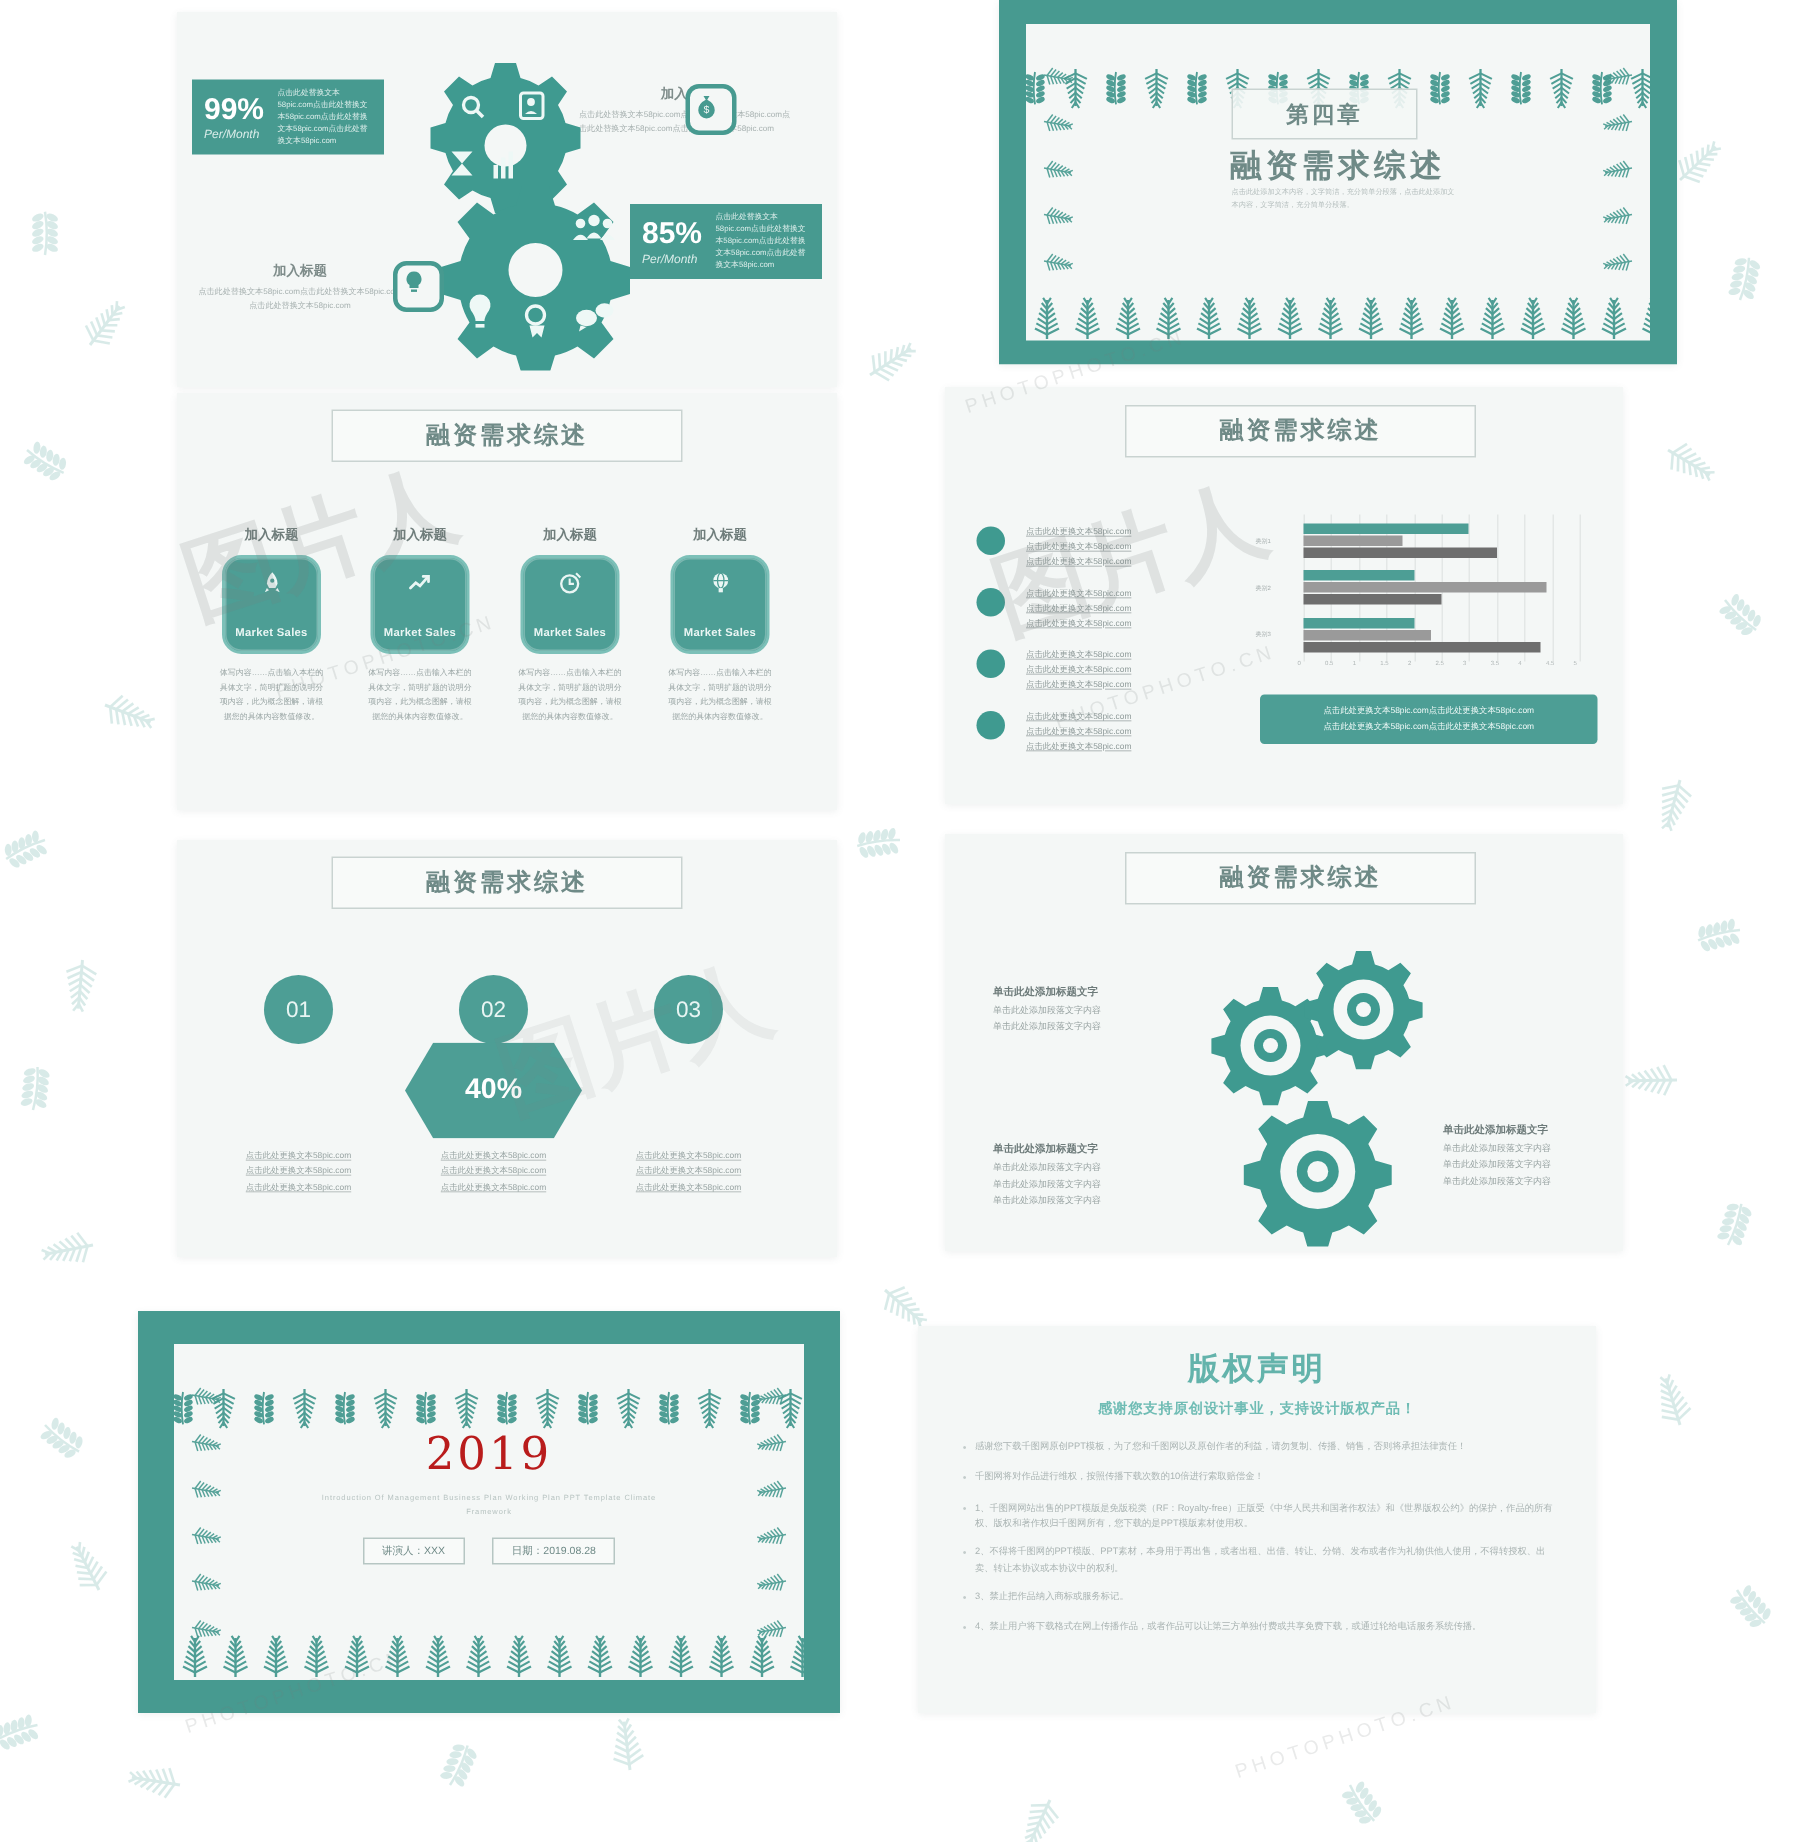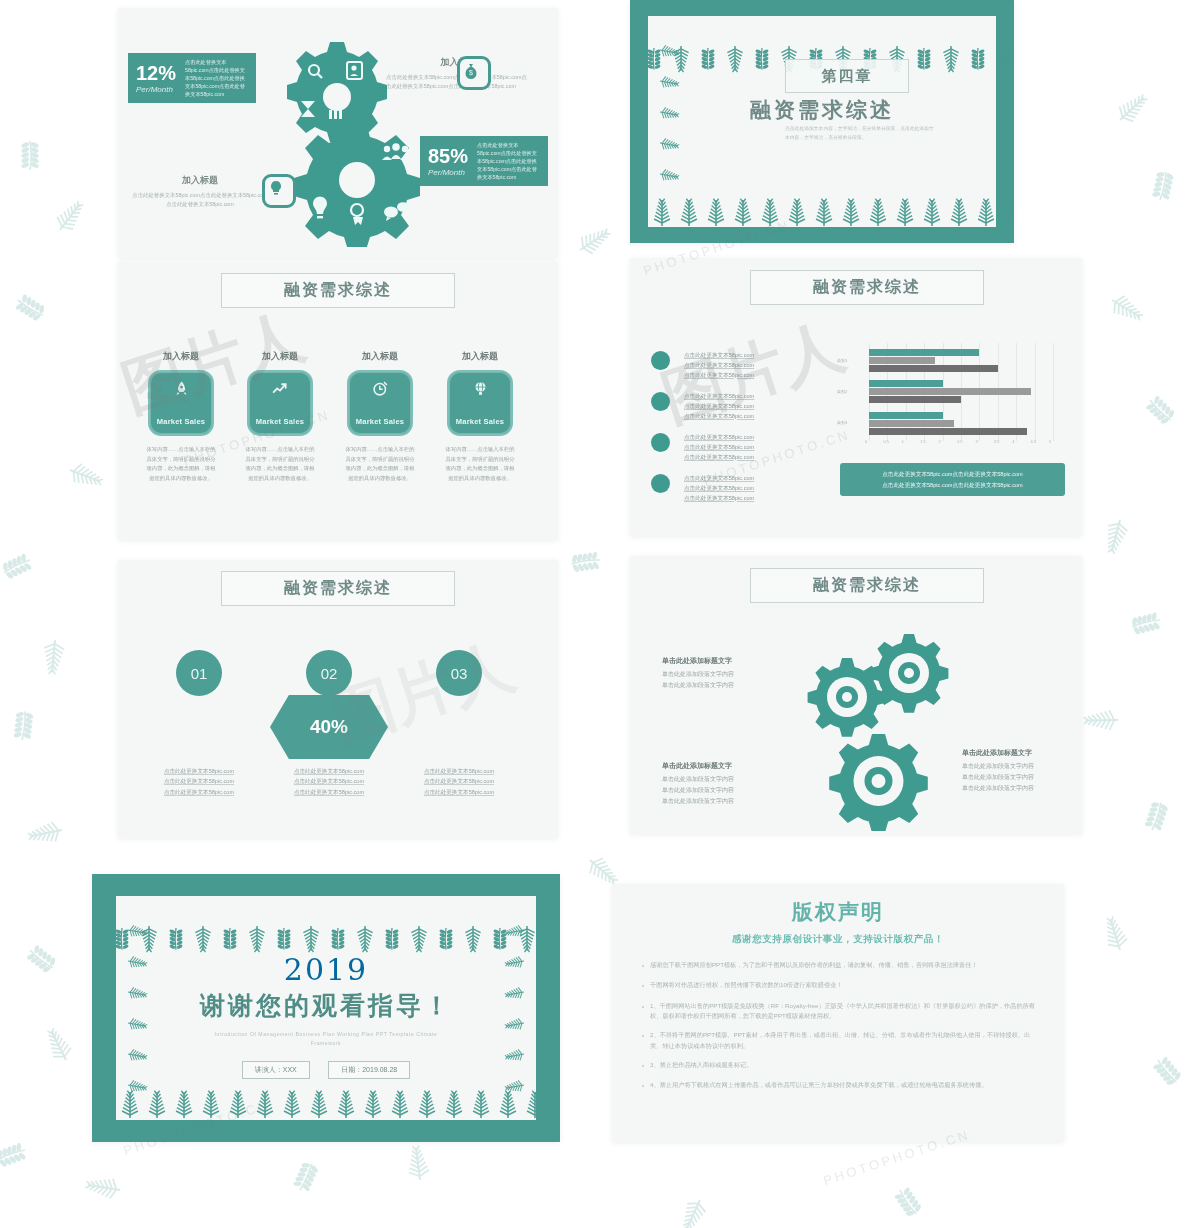--- a/index.html
+++ b/index.html
@@ -18,21 +18,21 @@
   
   .leafdeco{position:absolute;z-index:5;pointer-events:none;opacity:.55;}
 
   
   .deck{position:absolute;left:0;top:0;width:1200px;height:1228px;z-index:10;}
   .slide{position:absolute;background:#f4f7f6;overflow:hidden;
          box-shadow:0 1px 5px rgba(80,100,95,.10);}
 
   
   #s1{left:118px;top:8px;width:440px;height:250px;}
-  #s2{left:630px;top:0px;width:384px;height:243px;}
+  #s2{left:666px;top:0px;width:452px;height:243px;}
   #s3{left:118px;top:262px;width:440px;height:278px;}
   #s4{left:630px;top:258px;width:452px;height:278px;}
   #s5{left:118px;top:560px;width:440px;height:278px;}
   #s6{left:630px;top:556px;width:452px;height:278px;}
   #s7{left:92px;top:874px;width:468px;height:268px;}
   #s8{left:612px;top:884px;width:452px;height:258px;}
 
   
   .ttlbox{position:absolute;border:1px solid #c9d3d1;background:rgba(255,255,255,.35);
           display:flex;align-items:center;justify-content:center;}
@@ -83,42 +83,42 @@
   .hexcap{position:absolute;width:140px;text-align:center;font-size:5.6px;color:#97a3a2;
           line-height:1.85;text-decoration:underline;text-decoration-color:rgba(150,160,160,.45);}
 
   
   .g6h{font-size:7px;font-weight:bold;color:#6c7a79;margin-bottom:3px;}
   .g6b{font-size:6px;color:#9aa5a4;line-height:1.85;}
 
   
   .stampborder{position:absolute;inset:0;background:#479a90;}
   .stampinner{position:absolute;left:24px;top:22px;right:24px;bottom:22px;background:#f4f7f6;}
-  .yr{font-family:"DejaVu Serif",serif;font-size:30px;color:#0369a1;letter-spacing:2px;}
+  .yr{font-family:"DejaVu Serif",serif;font-size:30px;color:#b91c1c;letter-spacing:2px;}
   .thx{font-family:"Liberation Serif",serif;font-size:25px;color:#4f8d86;letter-spacing:3px;font-weight:bold;}
   .sub7{font-size:5px;color:#b7c3c1;letter-spacing:.6px;line-height:1.7;}
   .pill{display:inline-flex;align-items:center;justify-content:center;border:1px solid #b6c6c3;
         padding:3px 12px;font-size:7px;color:#6f8a87;margin:0 7px;background:rgba(255,255,255,.4);}
 
   
   .cp-t{font-size:21px;color:#63b3ab;font-weight:bold;text-align:center;letter-spacing:2px;}
   .cp-s{font-size:9.5px;color:#6fbcb4;font-weight:bold;text-align:center;letter-spacing:.6px;margin-top:7px;}
   .cp-item{display:flex;margin-top:8px;}
   .cp-b{color:#c3cccb;font-size:7px;width:14px;flex:none;text-align:center;line-height:1.75;}
   .cp-x{font-size:6.2px;color:#aab4b3;line-height:1.75;}
 </style>
 </head>
 <body>
 
 <div class="deck">
 
   <div class="slide" id="s1">
     <div class="statbox" style="left:10px;top:45px;width:128px;height:50px;">
       <div>
-        <div class="pct">12%</div>
+        <div class="pct">99%</div>
         <div class="pm">Per/Month</div>
       </div>
       <div class="sl">点击此处替换文本58pic.com点击此处替换文本58pic.com点击此处替换文本58pic.com点击此处替换文本58pic.com</div>
     </div>
 
     <div class="statbox" style="left:302px;top:128px;width:128px;height:50px;">
       <div>
         <div class="pct">85%</div>
         <div class="pm">Per/Month</div>
       </div>
@@ -1819,21 +1819,20 @@
             <path d="M0 -20 L-3.5 -24" stroke="#479a90" stroke-width="1.4" fill="none"></path>
             <path d="M0 -20 L3.5 -24" stroke="#479a90" stroke-width="1.4" fill="none"></path>
             <path d="M0 -23.4 L-2.5999999999999996 -27.4" stroke="#479a90" stroke-width="1.4" fill="none"></path>
             <path d="M0 -23.4 L2.5999999999999996 -27.4" stroke="#479a90" stroke-width="1.4" fill="none"></path>
           </g>
         </svg>
       </div>
 
     <div style="position:absolute;left:0;right:0;top:78px;text-align:center;z-index:4;">
       <div class="yr">2019</div>
-      <div class="thx" style="margin-top:2px;">谢谢您的观看指导！</div>
       <div class="sub7" style="margin:8px auto 0;width:240px;">Introduction Of Management Business Plan Working Plan PPT Template Climate Framework</div>
       <div style="margin-top:11px;">
         <span class="pill">讲演人：XXX</span>
         <span class="pill">日期：2019.08.28</span>
       </div>
     </div>
   </div>
 
   <div class="slide" id="s8">
     <div style="position:absolute;left:24px;top:14px;right:24px;">

